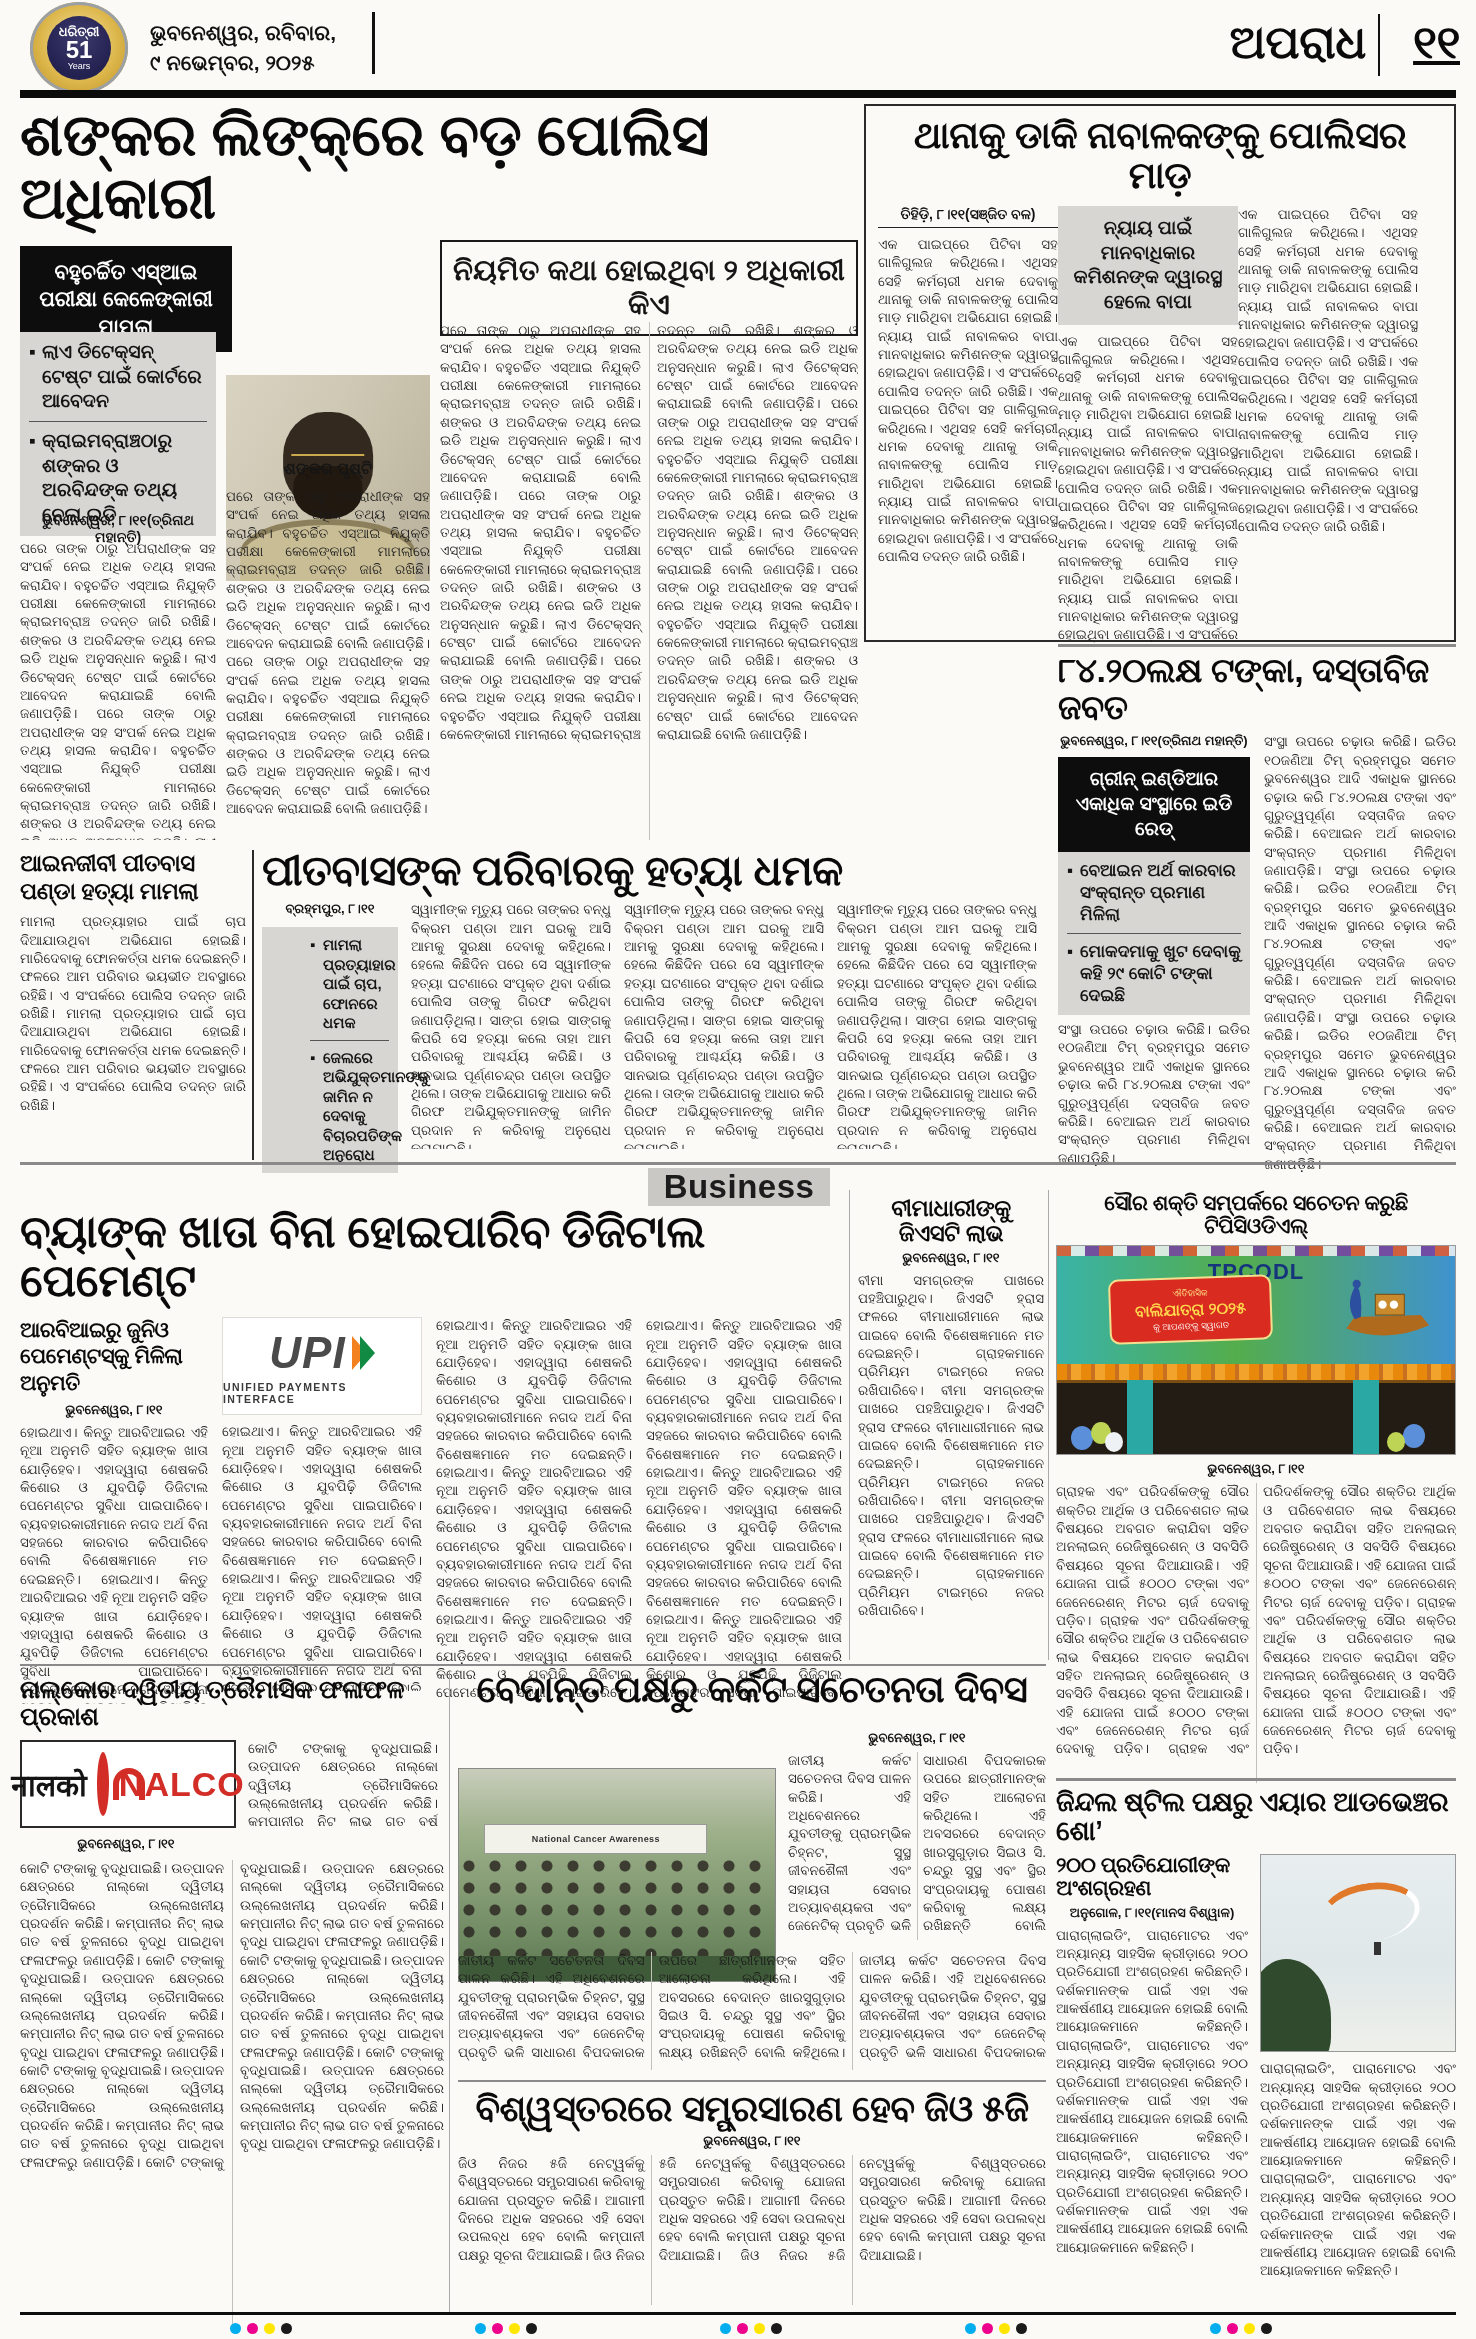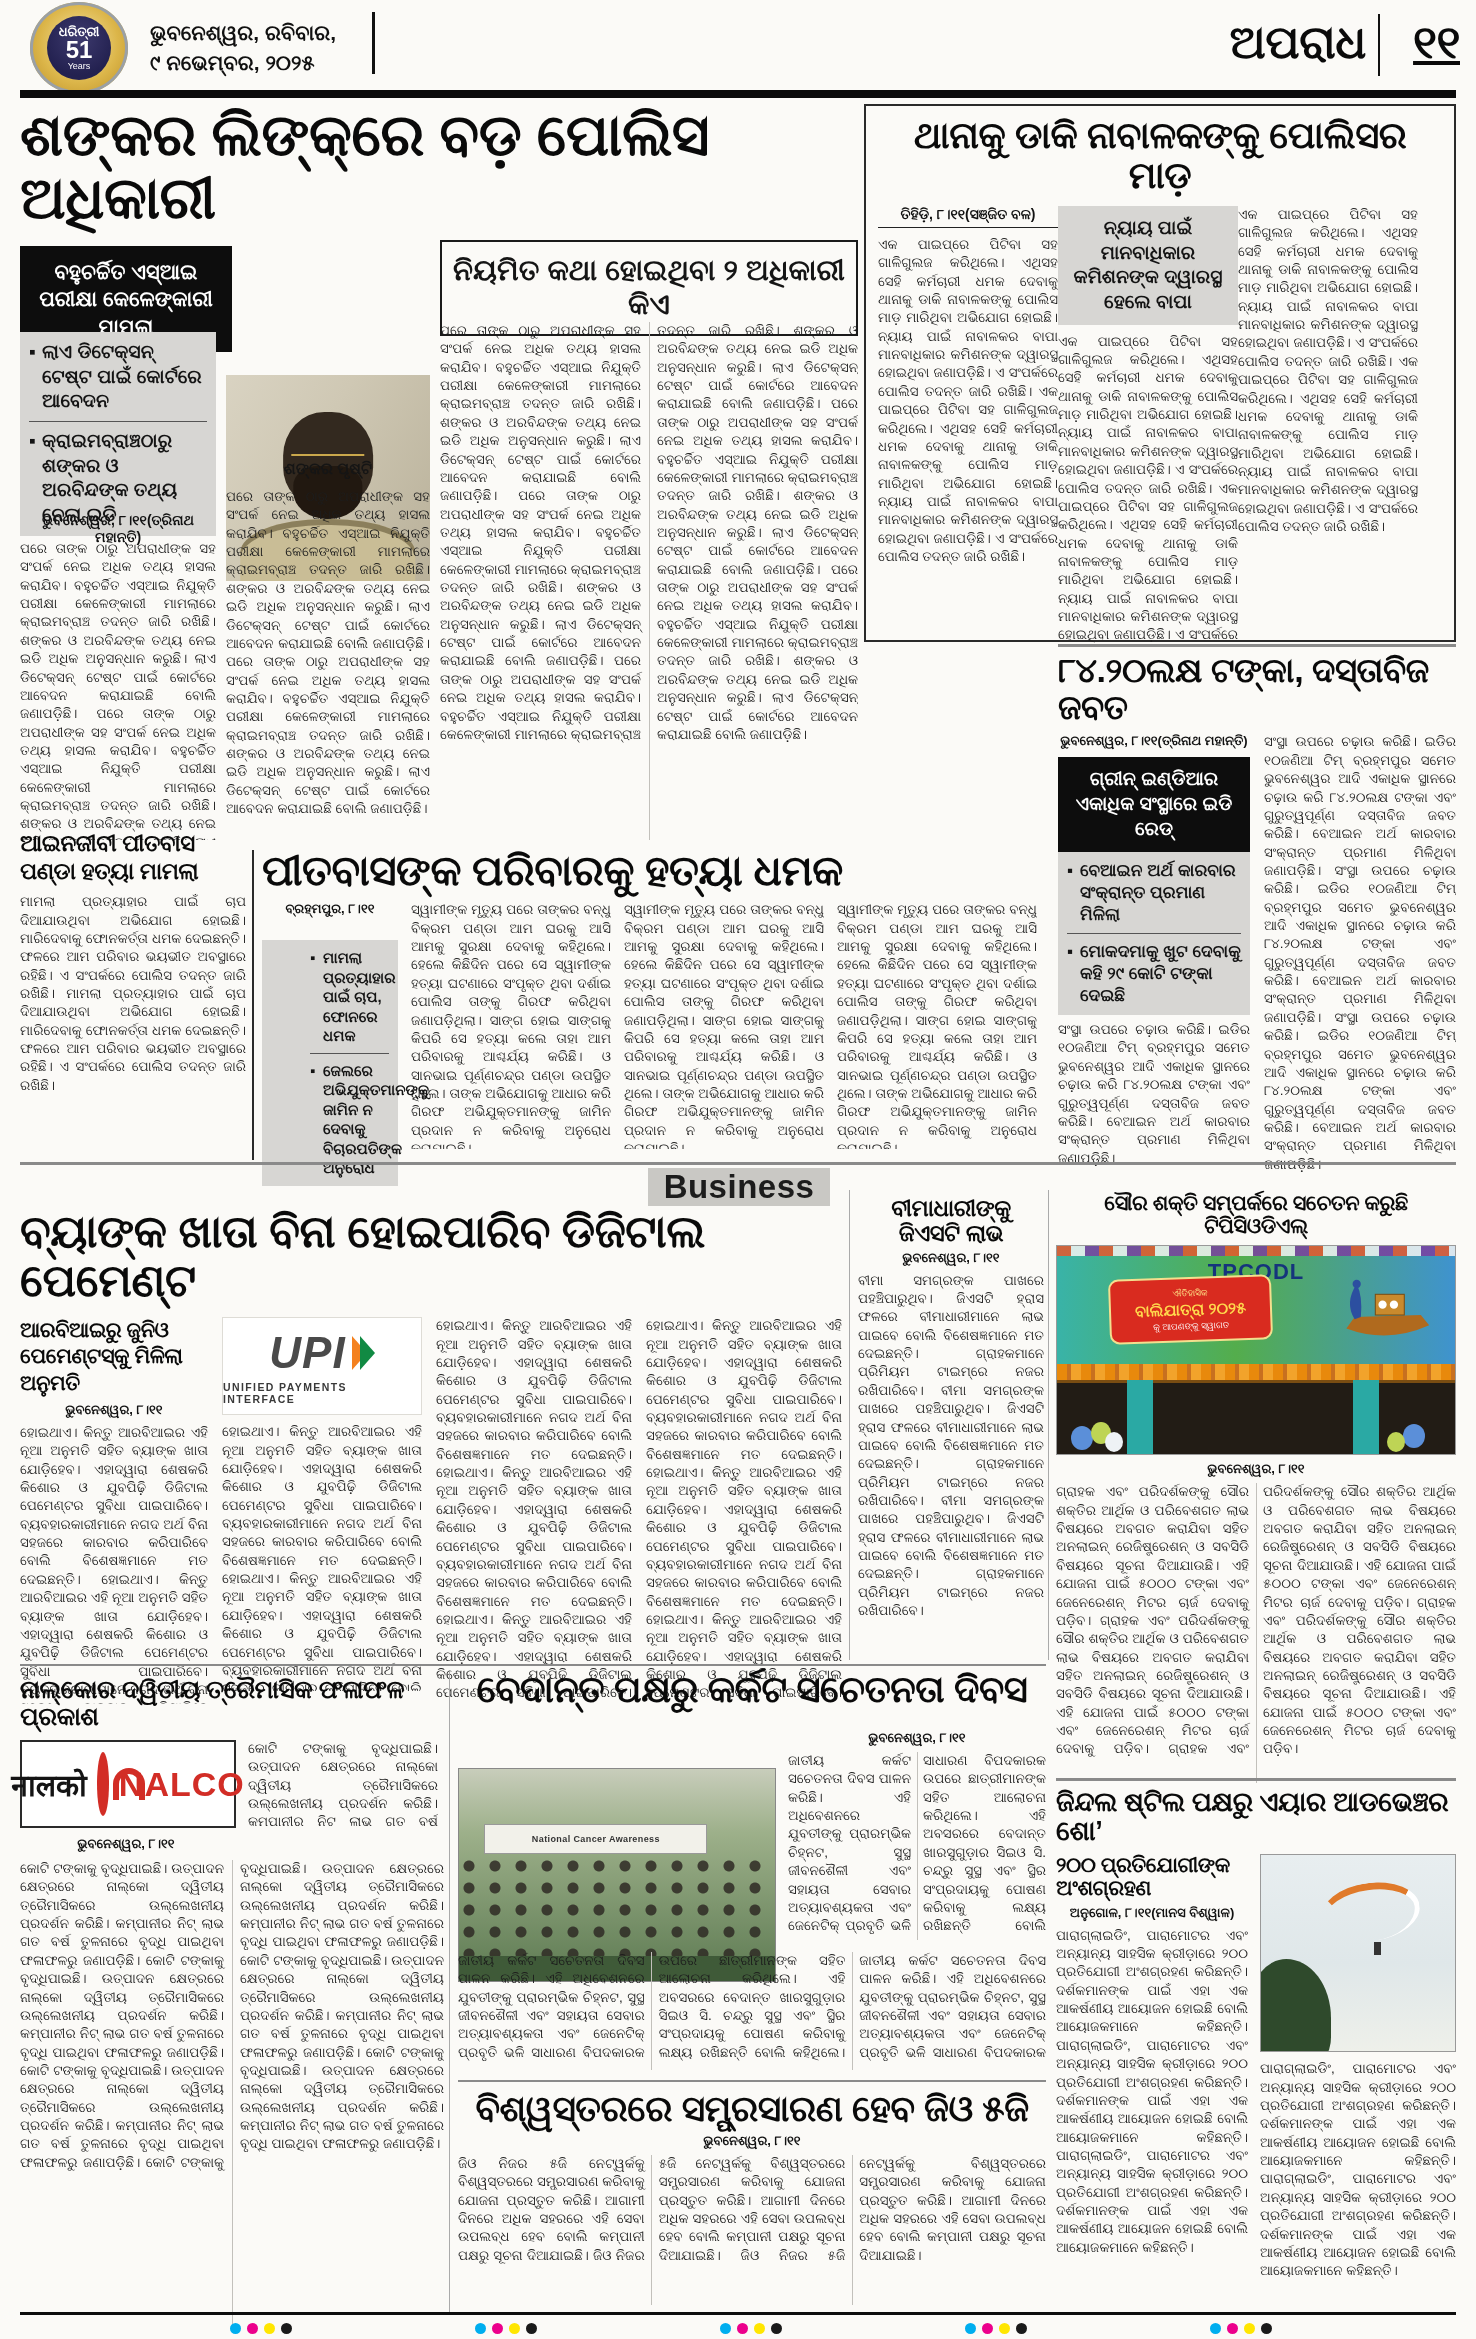--- a/index.html
+++ b/index.html
@@ -141,32 +141,32 @@
           <div class="b-item">ମୋକଦମାକୁ ଖୁଟ ଦେବାକୁ କହି ୨୯ କୋଟି ଟଙ୍କା ଦେଇଛି</div>
         </div>
         <div class="bodytx" style="height:185px;margin-top:6px;">ସଂସ୍ଥା ଉପରେ ଚଢ଼ାଉ କରିଛି। ଇଡିର ୧୦ଜଣିଆ ଟିମ୍ ବ୍ରହ୍ମପୁର ସମେତ ଭୁବନେଶ୍ୱର ଆଦି ଏକାଧିକ ସ୍ଥାନରେ ଚଢ଼ାଉ କରି ୮୪.୨୦ଲକ୍ଷ ଟଙ୍କା ଏବଂ ଗୁରୁତ୍ୱପୂର୍ଣ୍ଣ ଦସ୍ତାବିଜ ଜବତ କରିଛି। ବେଆଇନ ଅର୍ଥ କାରବାର ସଂକ୍ରାନ୍ତ ପ୍ରମାଣ ମିଳିଥିବା ଜଣାପଡ଼ିଛି।</div>
       </div>
       <div style="width:192px;">
         <div class="bodytx" style="height:452px;">ସଂସ୍ଥା ଉପରେ ଚଢ଼ାଉ କରିଛି। ଇଡିର ୧୦ଜଣିଆ ଟିମ୍ ବ୍ରହ୍ମପୁର ସମେତ ଭୁବନେଶ୍ୱର ଆଦି ଏକାଧିକ ସ୍ଥାନରେ ଚଢ଼ାଉ କରି ୮୪.୨୦ଲକ୍ଷ ଟଙ୍କା ଏବଂ ଗୁରୁତ୍ୱପୂର୍ଣ୍ଣ ଦସ୍ତାବିଜ ଜବତ କରିଛି। ବେଆଇନ ଅର୍ଥ କାରବାର ସଂକ୍ରାନ୍ତ ପ୍ରମାଣ ମିଳିଥିବା ଜଣାପଡ଼ିଛି। ସଂସ୍ଥା ଉପରେ ଚଢ଼ାଉ କରିଛି। ଇଡିର ୧୦ଜଣିଆ ଟିମ୍ ବ୍ରହ୍ମପୁର ସମେତ ଭୁବନେଶ୍ୱର ଆଦି ଏକାଧିକ ସ୍ଥାନରେ ଚଢ଼ାଉ କରି ୮୪.୨୦ଲକ୍ଷ ଟଙ୍କା ଏବଂ ଗୁରୁତ୍ୱପୂର୍ଣ୍ଣ ଦସ୍ତାବିଜ ଜବତ କରିଛି। ବେଆଇନ ଅର୍ଥ କାରବାର ସଂକ୍ରାନ୍ତ ପ୍ରମାଣ ମିଳିଥିବା ଜଣାପଡ଼ିଛି। ସଂସ୍ଥା ଉପରେ ଚଢ଼ାଉ କରିଛି। ଇଡିର ୧୦ଜଣିଆ ଟିମ୍ ବ୍ରହ୍ମପୁର ସମେତ ଭୁବନେଶ୍ୱର ଆଦି ଏକାଧିକ ସ୍ଥାନରେ ଚଢ଼ାଉ କରି ୮୪.୨୦ଲକ୍ଷ ଟଙ୍କା ଏବଂ ଗୁରୁତ୍ୱପୂର୍ଣ୍ଣ ଦସ୍ତାବିଜ ଜବତ କରିଛି। ବେଆଇନ ଅର୍ଥ କାରବାର ସଂକ୍ରାନ୍ତ ପ୍ରମାଣ ମିଳିଥିବା ଜଣାପଡ଼ିଛି।</div>
       </div>
     </div>
   </div>
 
-  <div class="abs" style="left:20px;top:830px;width:226px;height:312px;">
+  <div class="abs" style="left:20px;top:850px;width:226px;height:312px;">
     <div class="hl" style="font-size:23px;line-height:1.2;">ଆଇନଜୀବୀ ପୀତବାସ ପଣ୍ଡା ହତ୍ୟା ମାମଲା</div>
     <div class="bodytx" style="height:240px;margin-top:8px;">ମାମଲା ପ୍ରତ୍ୟାହାର ପାଇଁ ଚାପ ଦିଆଯାଉଥିବା ଅଭିଯୋଗ ହୋଇଛି। ମାରିଦେବାକୁ ଫୋନକର୍ତ୍ତା ଧମକ ଦେଇଛନ୍ତି। ଫଳରେ ଆମ ପରିବାର ଭୟଭୀତ ଅବସ୍ଥାରେ ରହିଛି। ଏ ସଂପର୍କରେ ପୋଲିସ ତଦନ୍ତ ଜାରି ରଖିଛି। ମାମଲା ପ୍ରତ୍ୟାହାର ପାଇଁ ଚାପ ଦିଆଯାଉଥିବା ଅଭିଯୋଗ ହୋଇଛି। ମାରିଦେବାକୁ ଫୋନକର୍ତ୍ତା ଧମକ ଦେଇଛନ୍ତି। ଫଳରେ ଆମ ପରିବାର ଭୟଭୀତ ଅବସ୍ଥାରେ ରହିଛି। ଏ ସଂପର୍କରେ ପୋଲିସ ତଦନ୍ତ ଜାରି ରଖିଛି।</div>
   </div>
   <div class="abs vline" style="left:252px;top:850px;height:310px;"></div>
 
   <div class="abs" style="left:262px;top:848px;width:784px;height:314px;">
     <div class="hl" style="font-size:42px;">ପୀତବାସଙ୍କ ପରିବାରକୁ ହତ୍ୟା ଧମକ</div>
     <div style="display:flex;gap:13px;margin-top:8px;">
       <div style="width:136px;">
         <div class="byline" style="font-size:13px;">ବ୍ରହ୍ମପୁର, ୮।୧୧</div>
-        <div class="bullets" style="font-size:15px;margin-top:23px;padding-left:48px;">
+        <div class="bullets" style="font-size:15px;margin-top:10px;padding-left:48px;">
           <div class="b-item">ମାମଲା ପ୍ରତ୍ୟାହାର ପାଇଁ ଚାପ, ଫୋନରେ ଧମକ</div>
           <div class="b-sep"></div>
           <div class="b-item">ଜେଲରେ ଅଭିଯୁକ୍ତମାନଙ୍କୁ ଜାମିନ ନ ଦେବାକୁ ବିଚାରପତିଙ୍କ ଅନୁରୋଧ</div>
         </div>
       </div>
       <div class="bodytx" style="width:200px;height:248px;">ସ୍ୱାମୀଙ୍କ ମୃତ୍ୟୁ ପରେ ତାଙ୍କର ବନ୍ଧୁ ବିକ୍ରମ ପଣ୍ଡା ଆମ ଘରକୁ ଆସି ଆମକୁ ସୁରକ୍ଷା ଦେବାକୁ କହିଥିଲେ। ହେଲେ କିଛିଦିନ ପରେ ସେ ସ୍ୱାମୀଙ୍କ ହତ୍ୟା ଘଟଣାରେ ସଂପୃକ୍ତ ଥିବା ଦର୍ଶାଇ ପୋଲିସ ତାଙ୍କୁ ଗିରଫ କରିଥିବା ଜଣାପଡ଼ିଥିଲା। ସାଙ୍ଗ ହୋଇ ସାଙ୍ଗକୁ କିପରି ସେ ହତ୍ୟା କଲେ ତାହା ଆମ ପରିବାରକୁ ଆଶ୍ଚର୍ଯ୍ୟ କରିଛି। ଓ ସାନଭାଇ ପୂର୍ଣ୍ଣଚନ୍ଦ୍ର ପଣ୍ଡା ଉପସ୍ଥିତ ଥିଲେ। ତାଙ୍କ ଅଭିଯୋଗକୁ ଆଧାର କରି ଗିରଫ ଅଭିଯୁକ୍ତମାନଙ୍କୁ ଜାମିନ ପ୍ରଦାନ ନ କରିବାକୁ ଅନୁରୋଧ କରାଯାଇଛି।</div>
       <div class="bodytx" style="width:200px;height:248px;">ସ୍ୱାମୀଙ୍କ ମୃତ୍ୟୁ ପରେ ତାଙ୍କର ବନ୍ଧୁ ବିକ୍ରମ ପଣ୍ଡା ଆମ ଘରକୁ ଆସି ଆମକୁ ସୁରକ୍ଷା ଦେବାକୁ କହିଥିଲେ। ହେଲେ କିଛିଦିନ ପରେ ସେ ସ୍ୱାମୀଙ୍କ ହତ୍ୟା ଘଟଣାରେ ସଂପୃକ୍ତ ଥିବା ଦର୍ଶାଇ ପୋଲିସ ତାଙ୍କୁ ଗିରଫ କରିଥିବା ଜଣାପଡ଼ିଥିଲା। ସାଙ୍ଗ ହୋଇ ସାଙ୍ଗକୁ କିପରି ସେ ହତ୍ୟା କଲେ ତାହା ଆମ ପରିବାରକୁ ଆଶ୍ଚର୍ଯ୍ୟ କରିଛି। ଓ ସାନଭାଇ ପୂର୍ଣ୍ଣଚନ୍ଦ୍ର ପଣ୍ଡା ଉପସ୍ଥିତ ଥିଲେ। ତାଙ୍କ ଅଭିଯୋଗକୁ ଆଧାର କରି ଗିରଫ ଅଭିଯୁକ୍ତମାନଙ୍କୁ ଜାମିନ ପ୍ରଦାନ ନ କରିବାକୁ ଅନୁରୋଧ କରାଯାଇଛି।</div>
       <div class="bodytx" style="width:200px;height:248px;">ସ୍ୱାମୀଙ୍କ ମୃତ୍ୟୁ ପରେ ତାଙ୍କର ବନ୍ଧୁ ବିକ୍ରମ ପଣ୍ଡା ଆମ ଘରକୁ ଆସି ଆମକୁ ସୁରକ୍ଷା ଦେବାକୁ କହିଥିଲେ। ହେଲେ କିଛିଦିନ ପରେ ସେ ସ୍ୱାମୀଙ୍କ ହତ୍ୟା ଘଟଣାରେ ସଂପୃକ୍ତ ଥିବା ଦର୍ଶାଇ ପୋଲିସ ତାଙ୍କୁ ଗିରଫ କରିଥିବା ଜଣାପଡ଼ିଥିଲା। ସାଙ୍ଗ ହୋଇ ସାଙ୍ଗକୁ କିପରି ସେ ହତ୍ୟା କଲେ ତାହା ଆମ ପରିବାରକୁ ଆଶ୍ଚର୍ଯ୍ୟ କରିଛି। ଓ ସାନଭାଇ ପୂର୍ଣ୍ଣଚନ୍ଦ୍ର ପଣ୍ଡା ଉପସ୍ଥିତ ଥିଲେ। ତାଙ୍କ ଅଭିଯୋଗକୁ ଆଧାର କରି ଗିରଫ ଅଭିଯୁକ୍ତମାନଙ୍କୁ ଜାମିନ ପ୍ରଦାନ ନ କରିବାକୁ ଅନୁରୋଧ କରାଯାଇଛି।</div>
     </div>
   </div>

